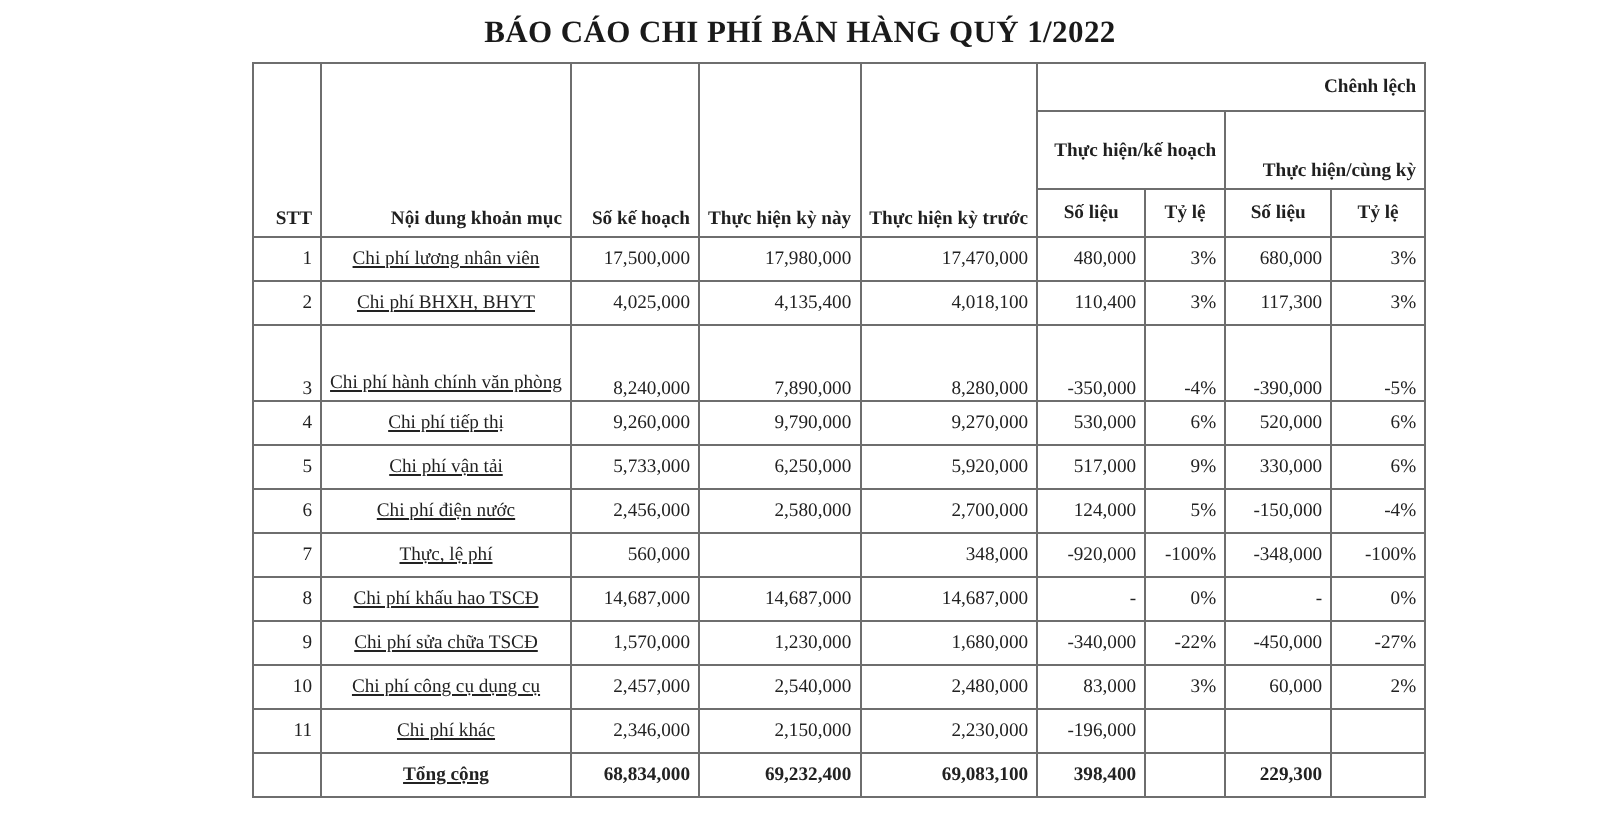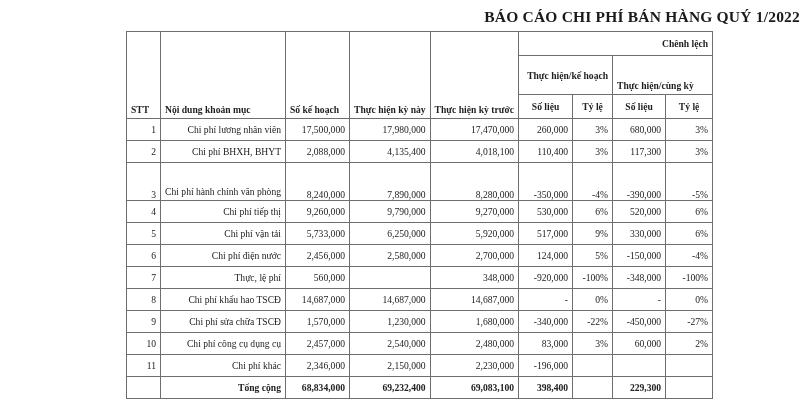--- a/index.html
+++ b/index.html
@@ -1,31 +1,31 @@
 <!DOCTYPE html>
 <html><head>
   <meta charset="utf-8">
   <style>
     html, body { margin: 0; padding: 0; background: #ffffff; }
     body { width: 800px; height: 420px; position: relative; overflow: hidden;
            font-family: "Liberation Serif", "DejaVu Serif", serif; color: #222; }
-    .title { position: absolute; left: 0; top: 8px; width: 800px; text-align: right;
+    .title { position: absolute; left: 0; top: 8px; width: 800px; text-align: center;
              font-size: 15.5px; font-weight: bold; letter-spacing: 0.2px; color: #1a1a1a; }
     table.report { position: absolute; left: 126px; top: 31px; border-collapse: collapse;
                    table-layout: fixed; font-size: 9.6px; }
     table.report td, table.report th { border: 1px solid #6e6e6e; padding: 0 4px;
                    overflow: hidden; white-space: nowrap; }
     th { font-weight: bold; color: #1f1f1f; }
-    th.bl { text-align: left; vertical-align: bottom; padding-bottom: 4px; white-space: normal; line-height: 17px; }
-    th.bc { text-align: left; vertical-align: bottom; padding-bottom: 4px; white-space: normal; line-height: 17px; }
+    th.bl { text-align: right; vertical-align: bottom; padding-bottom: 4px; white-space: normal; line-height: 17px; }
+    th.bc { text-align: right; vertical-align: bottom; padding-bottom: 4px; white-space: normal; line-height: 17px; }
     th.cc { text-align: right; vertical-align: middle; }
     th.sub { text-align: center; vertical-align: middle; }
     td.num { text-align: right; }
     td.stt { text-align: right; }
-    td.name { text-align: right; }
+    td.name { text-align: center; text-decoration: underline; }
     td.wrap { white-space: normal; vertical-align: bottom; line-height: 17px; padding-bottom: 3px; }
     td.bottom { vertical-align: bottom; padding-bottom: 4px; }
     tr.total td { font-weight: bold; }
     tr.r { height: 22px; }
     tr.r3 { height: 38px; }
   </style>
 </head>
 <body>
 
 <div class="title">BÁO CÁO CHI PHÍ BÁN HÀNG QUÝ 1/2022</div>
@@ -62,29 +62,29 @@
       <th class="sub">Tỷ lệ</th>
     </tr>
   </thead>
   <tbody>
     <tr class="r">
       <td class="stt">1</td>
       <td class="name">Chi phí lương nhân viên</td>
       <td class="num">17,500,000</td>
       <td class="num">17,980,000</td>
       <td class="num">17,470,000</td>
-      <td class="num">260,000</td>
+      <td class="num">480,000</td>
       <td class="num">3%</td>
       <td class="num">680,000</td>
       <td class="num">3%</td>
     </tr>
     <tr class="r">
       <td class="stt">2</td>
       <td class="name">Chi phí BHXH, BHYT</td>
-      <td class="num">2,088,000</td>
+      <td class="num">4,025,000</td>
       <td class="num">4,135,400</td>
       <td class="num">4,018,100</td>
       <td class="num">110,400</td>
       <td class="num">3%</td>
       <td class="num">117,300</td>
       <td class="num">3%</td>
     </tr>
     <tr class="r3">
       <td class="stt bottom">3</td>
       <td class="name wrap">Chi phí hành chính văn phòng</td>

